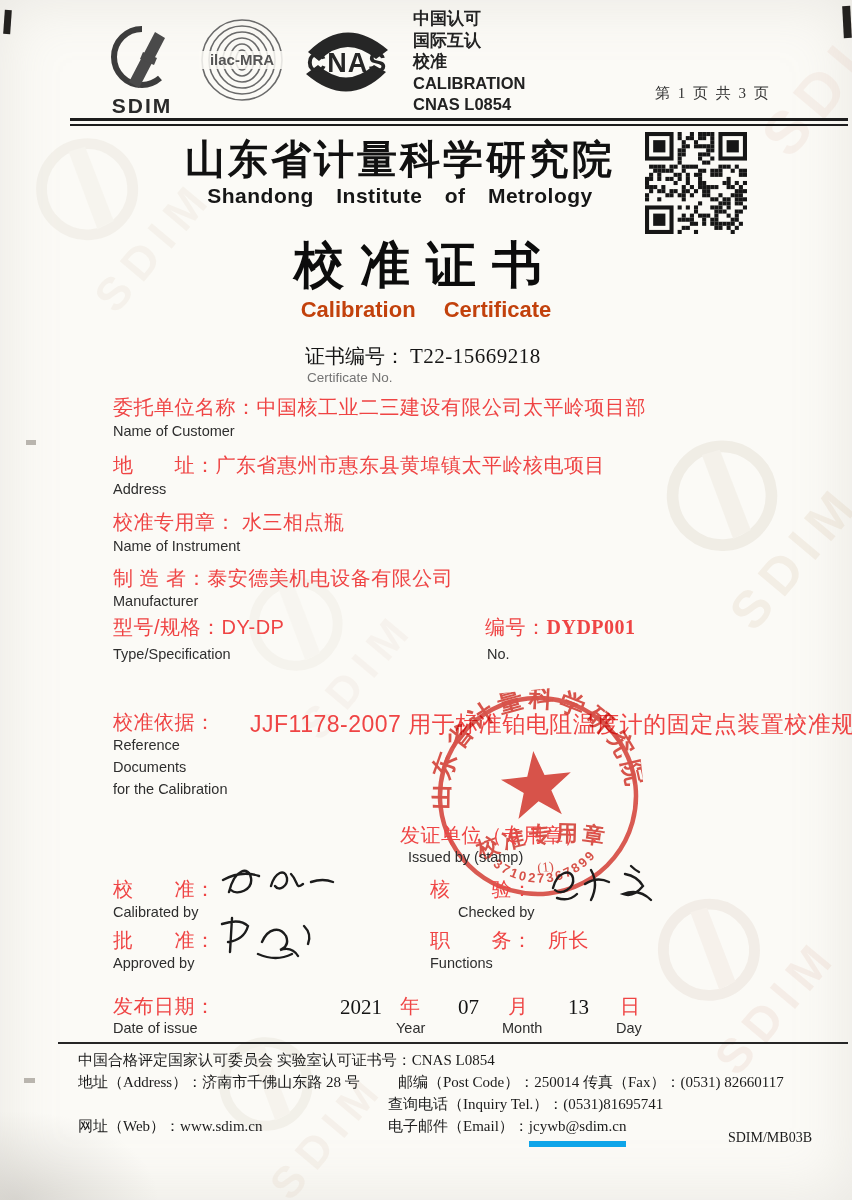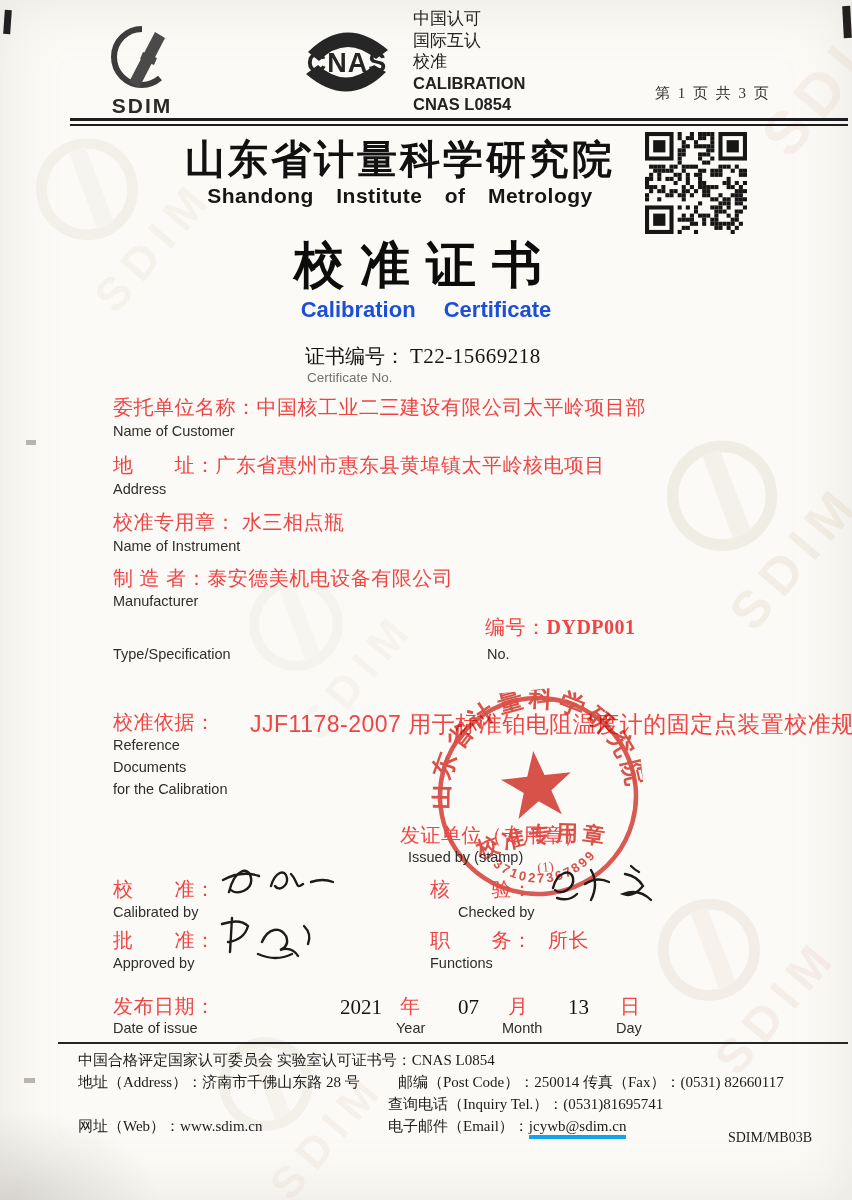--- a/index.html
+++ b/index.html
@@ -10,49 +10,49 @@
     font-family:"Liberation Sans", sans-serif;
     color:#141414;
     box-shadow:inset 0 0 60px rgba(175,168,155,.22);
   }
   .abs{position:absolute;}
   
   .wm{position:absolute; display:flex; flex-direction:column; align-items:center; pointer-events:none;}
   .wm svg{display:block;}
   .wm .wm-text{font-weight:bold; letter-spacing:10px; font-family:"Liberation Sans",sans-serif;}
   .acc-block{left:413px; top:8px; line-height:21.5px; font-size:16.5px; color:#222; font-weight:bold;}
-  .acc-block .cjk{font-weight:normal; font-size:17px;}
+  .acc-block .cjk{font-weight:bold; font-size:17px;}
   .page-info{left:655px; top:84px; font-family:"Liberation Serif",serif; font-size:15px; color:#333; letter-spacing:2px;}
   .double-rule{left:70px; top:118px; width:778px; height:3px; border-top:3px solid #1d1d1d; border-bottom:2px solid #1d1d1d;}
   
   .inst-cn{left:120px; top:132px; width:560px; text-align:center; font-size:40px; font-weight:bold;
            font-family:"Liberation Serif",serif; letter-spacing:3px; color:#111;}
   .inst-en{left:120px; top:184px; width:560px; text-align:center; font-size:21px; font-weight:bold;
            word-spacing:16px; letter-spacing:.5px; color:#161616;}
   .qr{left:645px; top:132px; width:102px; height:102px;}
   .cert-cn{left:146px; top:232px; width:560px; text-align:center; font-size:50px; font-weight:900;
            font-family:"Liberation Serif",serif; letter-spacing:16px; color:#0c0c0c;}
   .cert-en{left:146px; top:297px; width:560px; text-align:center; font-size:22px; font-weight:bold;
-           word-spacing:22px; color:#1d4ed8;}
+           word-spacing:22px; color:#c2410c;}
   .certno-row{left:305px; top:343px; font-size:20px; font-family:"Liberation Serif",serif; color:#151515;}
   .certno-row .val{font-size:21px; letter-spacing:.5px;}
   .certno-sub{left:307px; top:370px; font-size:13.5px; color:#737373;}
   
   .f-label{font-size:20px; color:#ef4444; letter-spacing:.5px;}
   .f-sub{font-size:14.5px; color:#2e2e2e;}
   .serifval{font-family:"Liberation Serif",serif;}
   
   .stamp{left:432px; top:690px; width:212px; height:212px; mix-blend-mode:multiply; opacity:.92;
          transform:rotate(-6deg);}
   
   .sig svg{display:block;}
   
   .foot-rule{left:58px; top:1042px; width:790px; border-top:2.5px solid #262626;}
   .foot{font-family:"Liberation Serif",serif; font-size:15px; color:#1a1a1a;}
-  .email-underline{border-bottom:4px solid #0ea5e9; padding-bottom:1px;}
+  .email-underline{border-bottom:6px solid #0ea5e9; padding-bottom:7px;}
   
   .mark{position:absolute; background:#23211f;}
   .corner-shade{position:absolute; left:0; bottom:0; width:160px; height:90px;
     background:radial-gradient(ellipse at 10% 100%, rgba(150,145,138,.28), transparent 70%);}
 </style>
 </head>
 <body>
 
 <div class="page">
 
@@ -103,20 +103,34 @@
 
   <div class="abs" style="left:96px; top:24px; width:92px; text-align:center;">
     <svg width="86" height="66" viewBox="0 0 86 66">
       <path d="M43 5 A28 28 0 1 0 43 61 A28 28 0 0 0 61 54" fill="none" stroke="#3c3c3c" stroke-width="6"></path>
       <path d="M30 58 L56 8 L66 14 L40 64 Z" fill="#4a4a4a"></path>
       <path d="M44 28 L58 34 L55 41 L41 35 Z" fill="#4a4a4a"></path>
     </svg>
     <div style="font-size:21px; font-weight:bold; letter-spacing:2px; color:#2a2a2a;">SDIM</div>
   </div>
 
+  <div class="abs" style="left:197px; top:18px;">
+    <svg width="90" height="84" viewBox="0 0 90 84">
+      <g fill="none" stroke="#6a6a6a" stroke-width="1.6">
+        <ellipse cx="45" cy="42" rx="40" ry="40"></ellipse>
+        <ellipse cx="45" cy="42" rx="33" ry="34"></ellipse>
+        <ellipse cx="45" cy="42" rx="26" ry="28"></ellipse>
+        <ellipse cx="45" cy="42" rx="19" ry="22"></ellipse>
+        <ellipse cx="45" cy="42" rx="12" ry="16"></ellipse>
+        <ellipse cx="45" cy="42" rx="6" ry="10"></ellipse>
+      </g>
+      <rect x="2" y="33" width="86" height="18" fill="#fbfaf6" opacity=".85"></rect>
+      <text x="45" y="47" text-anchor="middle" font-family="Liberation Sans, sans-serif" font-size="15" font-weight="bold" fill="#555">ilac-MRA</text>
+    </svg>
+  </div>
 
   <div class="abs" style="left:300px; top:26px;">
     <svg width="94" height="72" viewBox="0 0 94 72">
       <path d="M8 26 Q46 -12 88 24 L76 33 Q46 8 19 35 Z" fill="#262626"></path>
       <path d="M6 48 Q48 84 86 46 L74 39 Q46 64 18 39 Z" fill="#262626"></path>
       <text x="47" y="46" text-anchor="middle" font-family="Liberation Sans, sans-serif" font-size="27" font-weight="bold" fill="#262626" letter-spacing="1">CNAS</text>
     </svg>
   </div>
 
   <div class="abs acc-block">
@@ -370,20 +384,23 @@
   <div class="abs f-label" style="left:113px; top:509px;">
     <span>校准专用章：</span> <span>水三相点瓶</span>
   </div>
   <div class="abs f-sub" style="left:113px; top:538px;">Name of Instrument</div>
 
   <div class="abs f-label" style="left:113px; top:565px;">
     <span>制 造 者：</span><span>泰安德美机电设备有限公司</span>
   </div>
   <div class="abs f-sub" style="left:113px; top:593px;">Manufacturer</div>
 
+  <div class="abs f-label" style="left:113px; top:614px;">
+    <span>型号/规格：</span><span>DY-DP</span>
+  </div>
   <div class="abs f-label" style="left:485px; top:614px;">
     <span>编号：</span><span class="serifval" style="font-weight:bold;">DYDP001</span>
   </div>
   <div class="abs f-sub" style="left:113px; top:646px;">Type/Specification</div>
   <div class="abs f-sub" style="left:487px; top:646px;">No.</div>
 
   <div class="abs f-label" style="left:113px; top:709px;">校准依据：</div>
   <div class="abs f-label" style="left:250px; top:709px; width:560px; font-size:23px; white-space:nowrap;">JJF1178-2007 用于标准铂电阻温度计的固定点装置校准规范</div>
   <div class="abs f-sub" style="left:113px; top:737px;">Reference</div>
   <div class="abs f-sub" style="left:113px; top:759px;">Documents</div>

